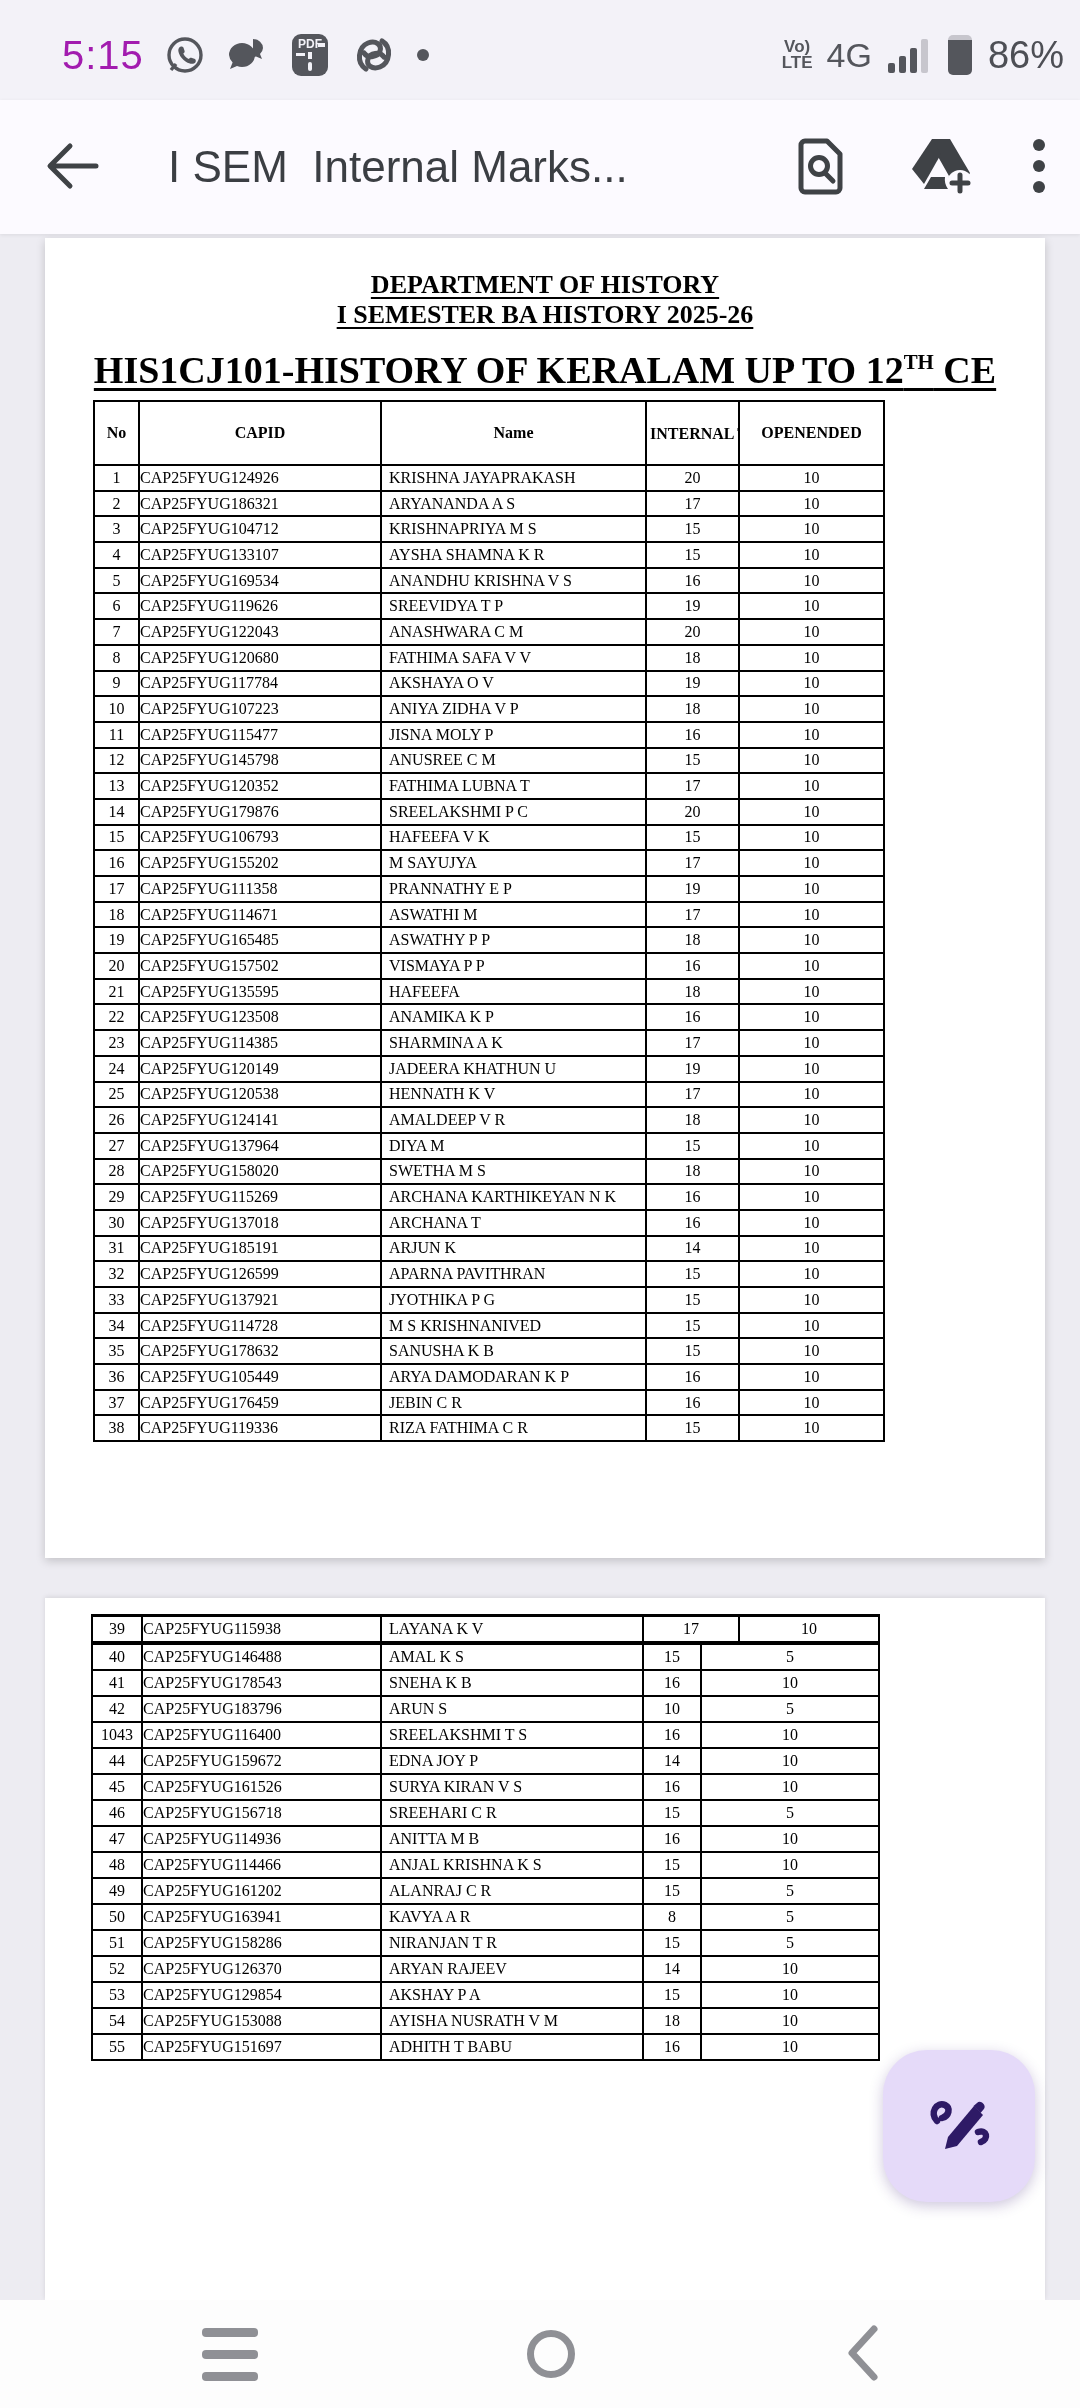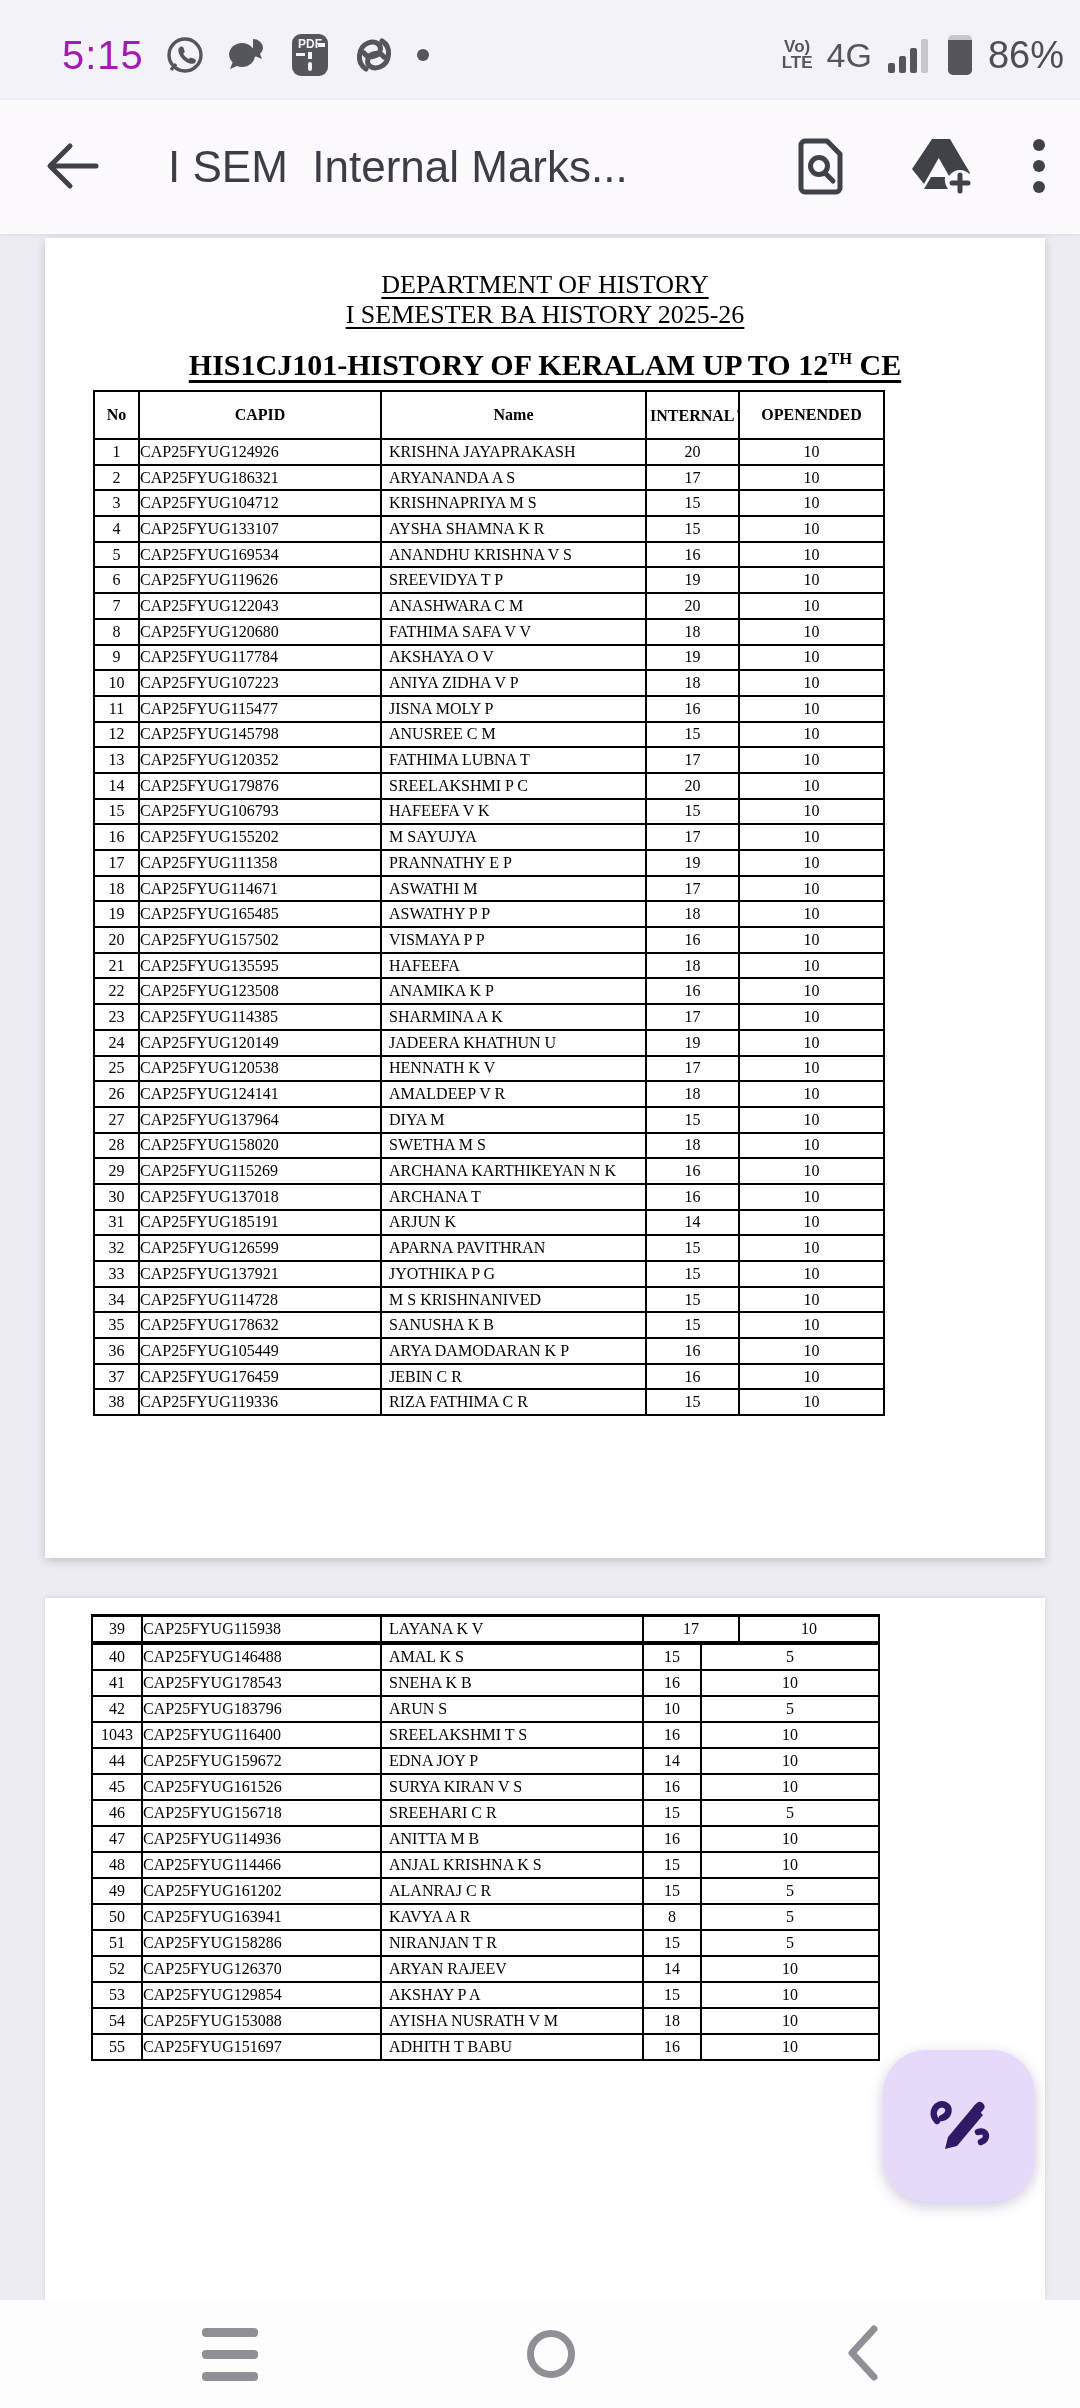--- a/index.html
+++ b/index.html
@@ -61,30 +61,30 @@
   .pdf-page {
     position:absolute; left:45px; width:1000px; background:#ffffff;
     box-shadow:0 3px 9px rgba(0,0,0,0.18);
   }
   .page-1 { top:4px; height:1320px; }
   .page-2 { top:1364px; height:702px; box-shadow:0 -1px 5px rgba(0,0,0,0.10); }
 
   
   .doc { font-family:"Liberation Serif", serif; color:#000; }
   .doc-head { text-align:center; padding-top:32px; }
-  .doc-h { font-size:26px; font-weight:normal; line-height:30px;
+  .doc-h { font-size:26px; font-weight:bold; line-height:30px;
            text-decoration:underline; text-underline-offset:4px; }
-  .course-title { font-size:30px; font-weight:bold; margin-top:18px;
+  .course-title { font-size:38px; font-weight:bold; margin-top:18px;
            text-decoration:underline; text-underline-offset:5px; }
   .course-title sup { font-size:0.55em; vertical-align:super; }
 
   table.marks { border-collapse:collapse; table-layout:fixed; font-size:16px; }
   table.marks td, table.marks th { border:2px solid #000; overflow:hidden; white-space:nowrap; }
   table.t1 { margin:8px 0 0 48px; width:790px; }
-  table.t1 thead tr { height:48px; }
+  table.t1 thead tr { height:64px; }
   table.t1 tbody tr { height:25.7px; }
   table.t2 { margin-left:46px; width:787px; }
   table.t2a { margin-top:16px; border-top:3px solid #000; }
   table.t2 tbody tr { height:26px; }
   th.h { font-weight:bold; text-align:center; font-size:16px; }
   th.h-theory { text-align:left; padding-left:3px; white-space:normal; line-height:19px; }
   td.c0 { text-align:center; }
   td.c1 { text-align:left; }
   td.c2 { text-align:left; padding-left:7px; }
   td.c3, td.c4 { text-align:center; }

